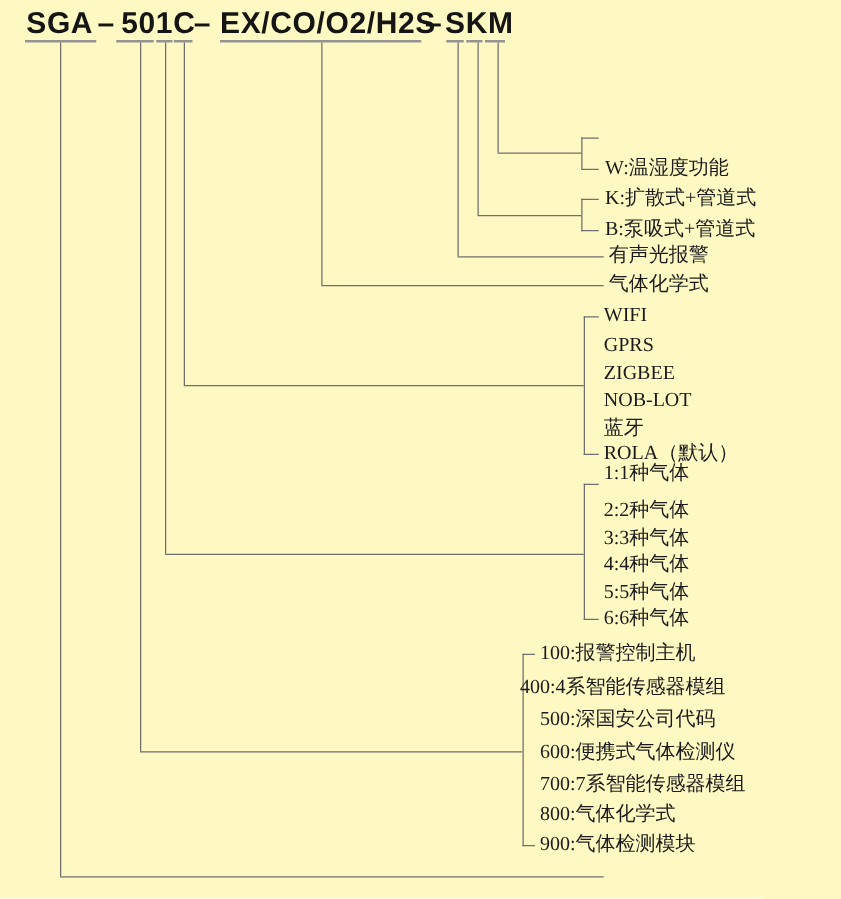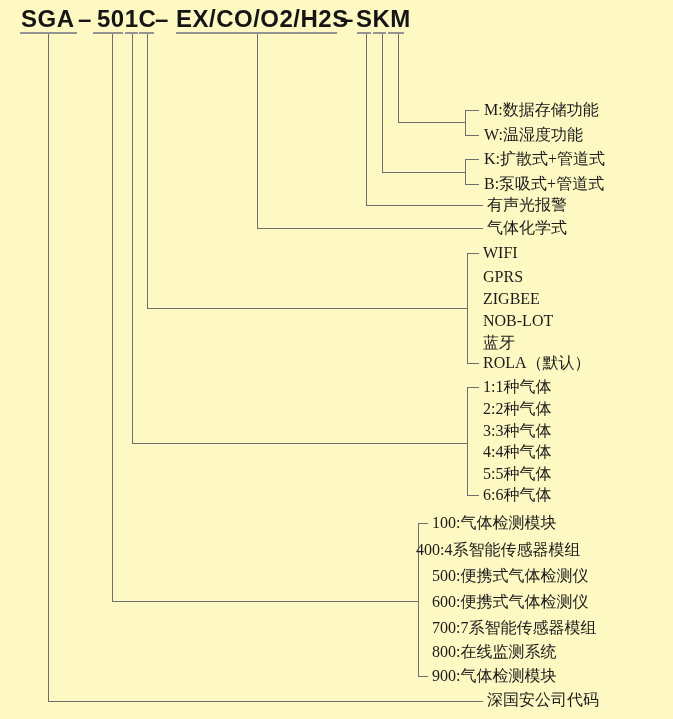--- a/index.html
+++ b/index.html
@@ -76,45 +76,43 @@
   <div class="h" style="left:467px;top:363px;width:12px"></div>
 
   <div class="v" style="left:467px;top:387px;height:109px"></div>
   <div class="h" style="left:467px;top:387px;width:12px"></div>
   <div class="h" style="left:467px;top:495px;width:12px"></div>
 
   <div class="v" style="left:418px;top:523px;height:154px"></div>
   <div class="h" style="left:418px;top:523px;width:10px"></div>
   <div class="h" style="left:418px;top:676px;width:10px"></div>
 
-  <span class="lab" style="left:484px;top:100px">M:数据存储功能</span>
   <span class="lab" style="left:484px;top:149px">K:扩散式+管道式</span>
   <span class="lab" style="left:484px;top:125px">W:温湿度功能</span>
   <span class="lab" style="left:484px;top:174px">B:泵吸式+管道式</span>
 
   <span class="lab" style="left:487px;top:195px">有声光报警</span>
   <span class="lab" style="left:487px;top:218px">气体化学式</span>
 
   <span class="lab" style="left:483px;top:243px">WIFI</span>
   <span class="lab" style="left:483px;top:267px">GPRS</span>
   <span class="lab" style="left:483px;top:289px">ZIGBEE</span>
   <span class="lab" style="left:483px;top:311px">NOB-LOT</span>
   <span class="lab" style="left:483px;top:333px">蓝牙</span>
   <span class="lab" style="left:483px;top:353px">ROLA（默认）</span>
 
-  <span class="lab" style="left:483px;top:377px">1:1种气体</span>
+  <span class="lab" style="left:483px;top:369px">1:1种气体</span>
   <span class="lab" style="left:483px;top:399px">2:2种气体</span>
   <span class="lab" style="left:483px;top:421px">3:3种气体</span>
   <span class="lab" style="left:483px;top:442px">4:4种气体</span>
   <span class="lab" style="left:483px;top:464px">5:5种气体</span>
   <span class="lab" style="left:483px;top:485px">6:6种气体</span>
 
-  <span class="lab" style="left:432px;top:513px">100:气体检测模块</span>
+  <span class="lab" style="left:432px;top:513px">100:报警控制主机</span>
   <span class="lab" style="left:416px;top:540px">400:4系智能传感器模组</span>
-  <span class="lab" style="left:432px;top:566px">500:便携式气体检测仪</span>
+  <span class="lab" style="left:432px;top:566px">500:深国安公司代码</span>
   <span class="lab" style="left:432px;top:592px">600:便携式气体检测仪</span>
   <span class="lab" style="left:432px;top:618px">700:7系智能传感器模组</span>
-  <span class="lab" style="left:432px;top:642px">800:在线监测系统</span>
+  <span class="lab" style="left:432px;top:642px">800:气体化学式</span>
   <span class="lab" style="left:432px;top:666px">900:气体检测模块</span>
 
-  <span class="lab" style="left:487px;top:690px">深国安公司代码</span>
 
 </div>
 
 </body></html>

